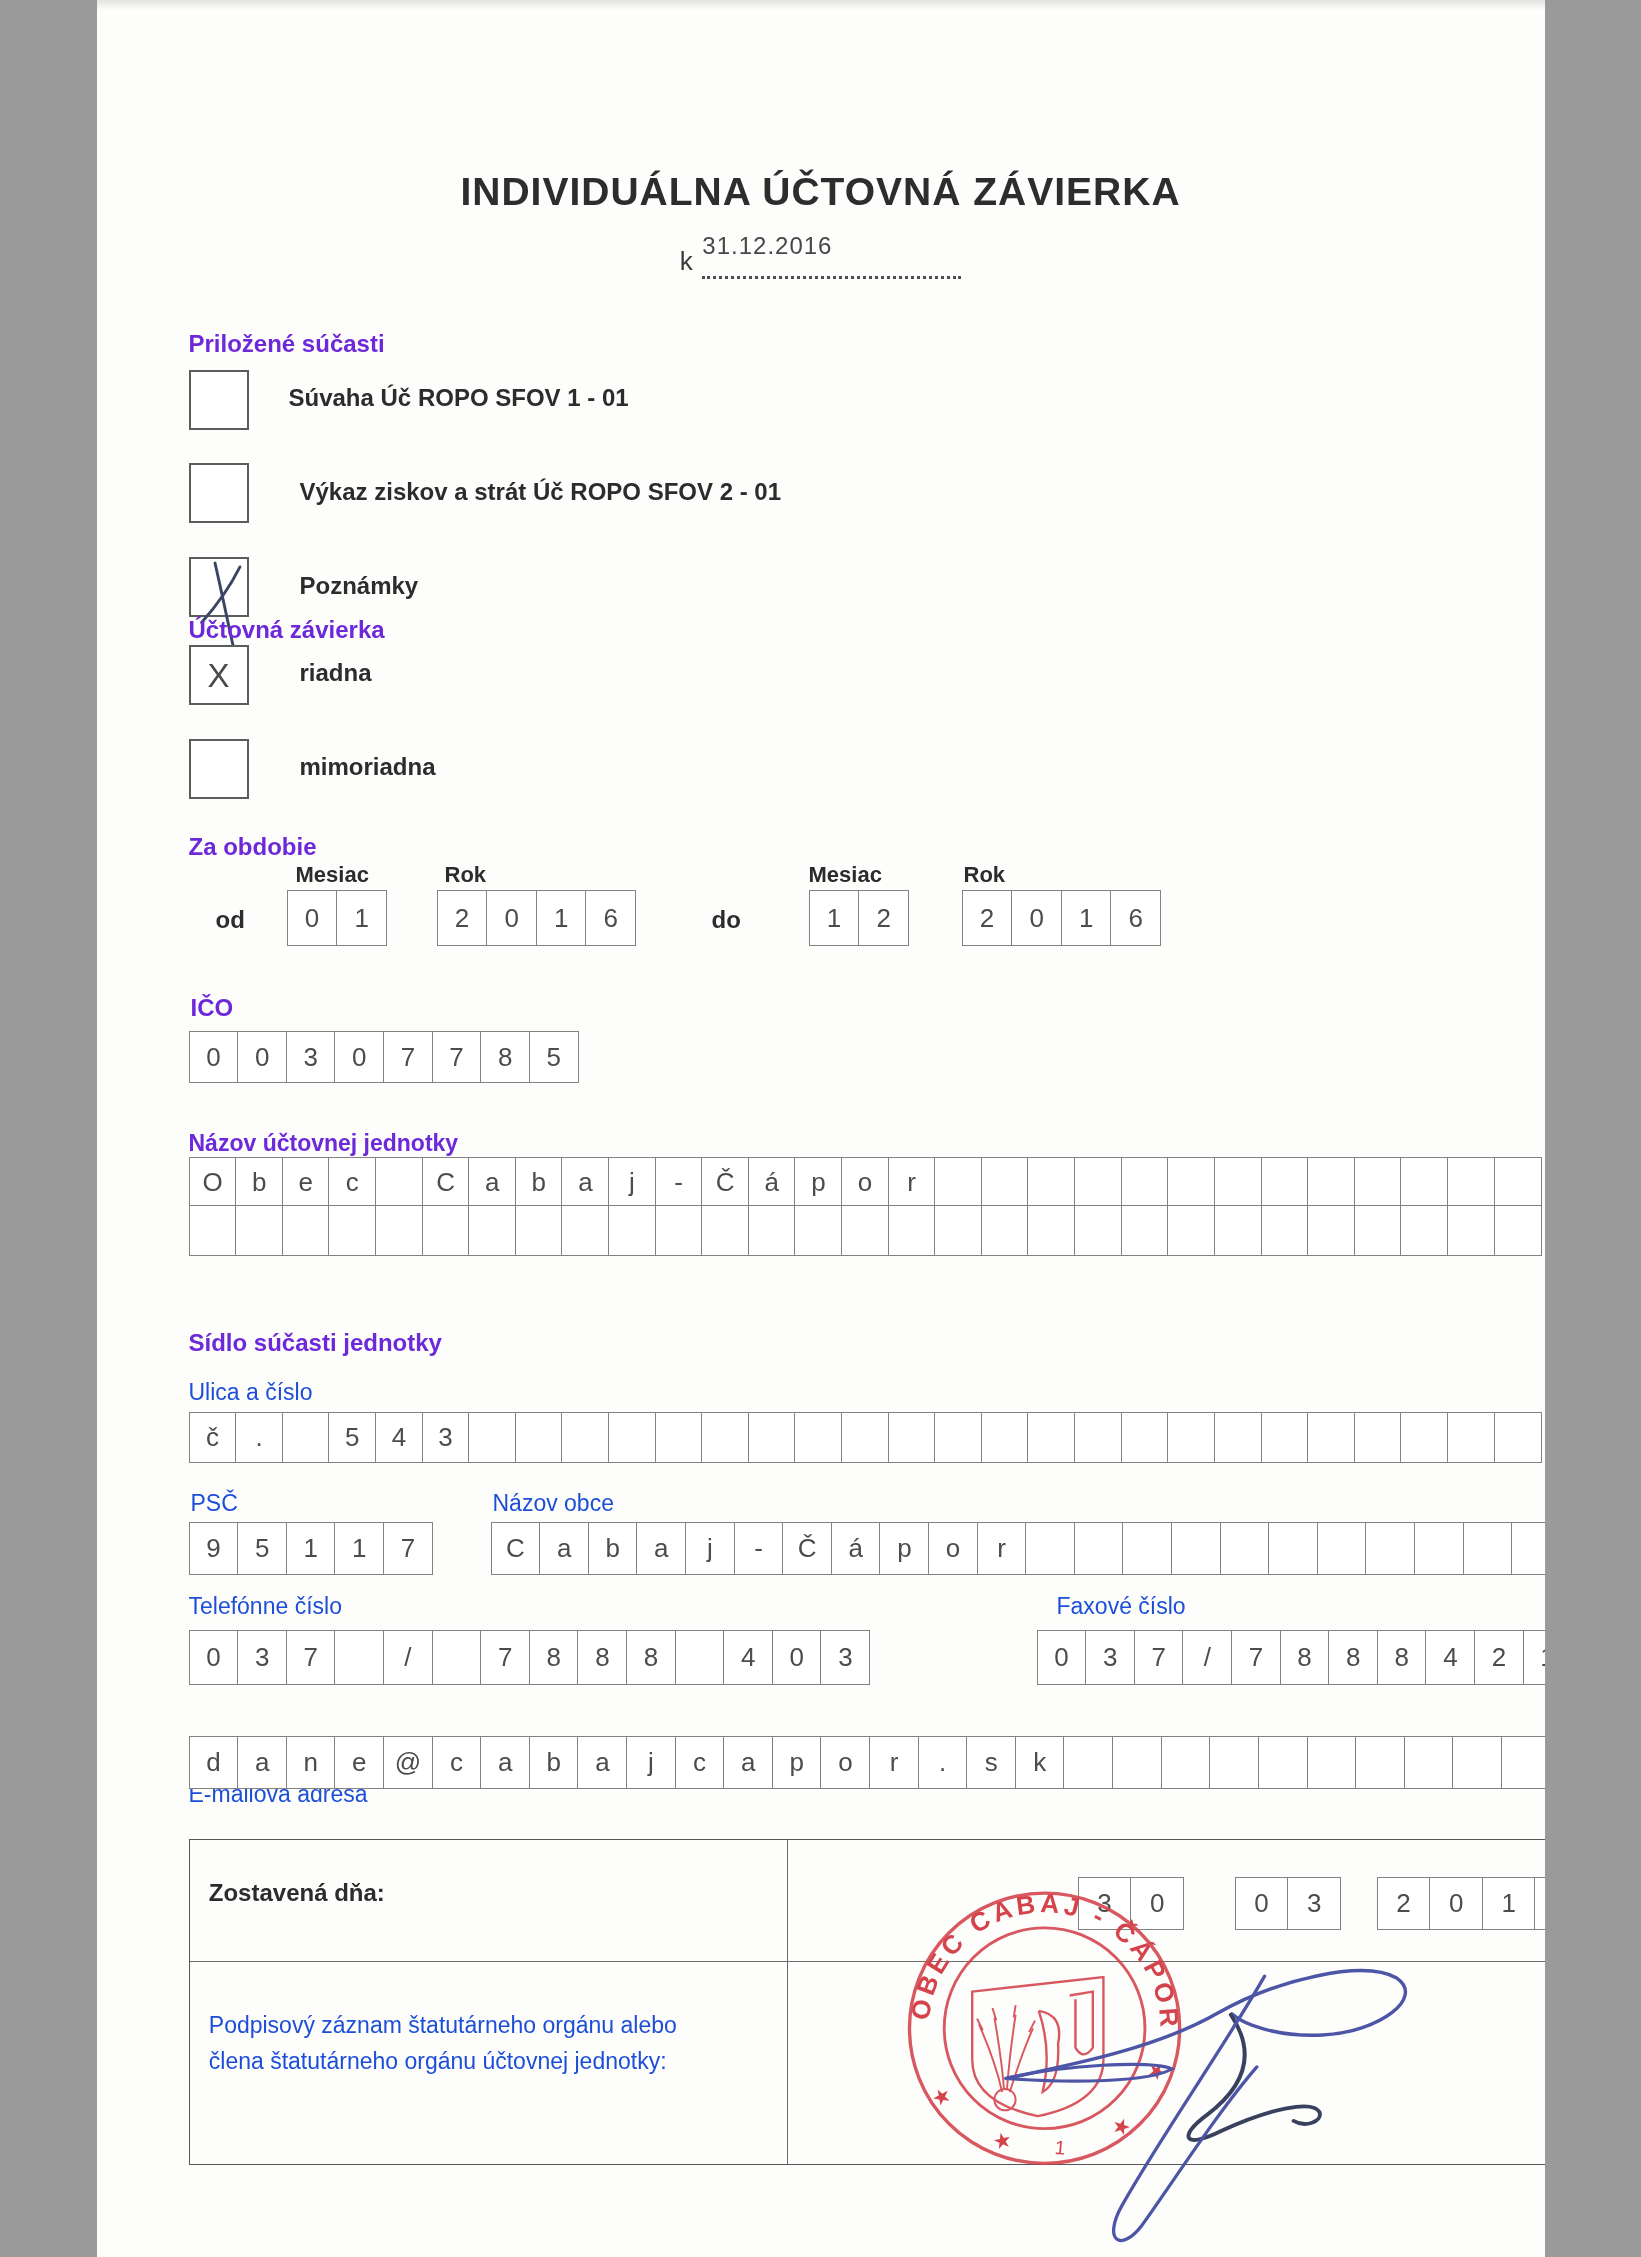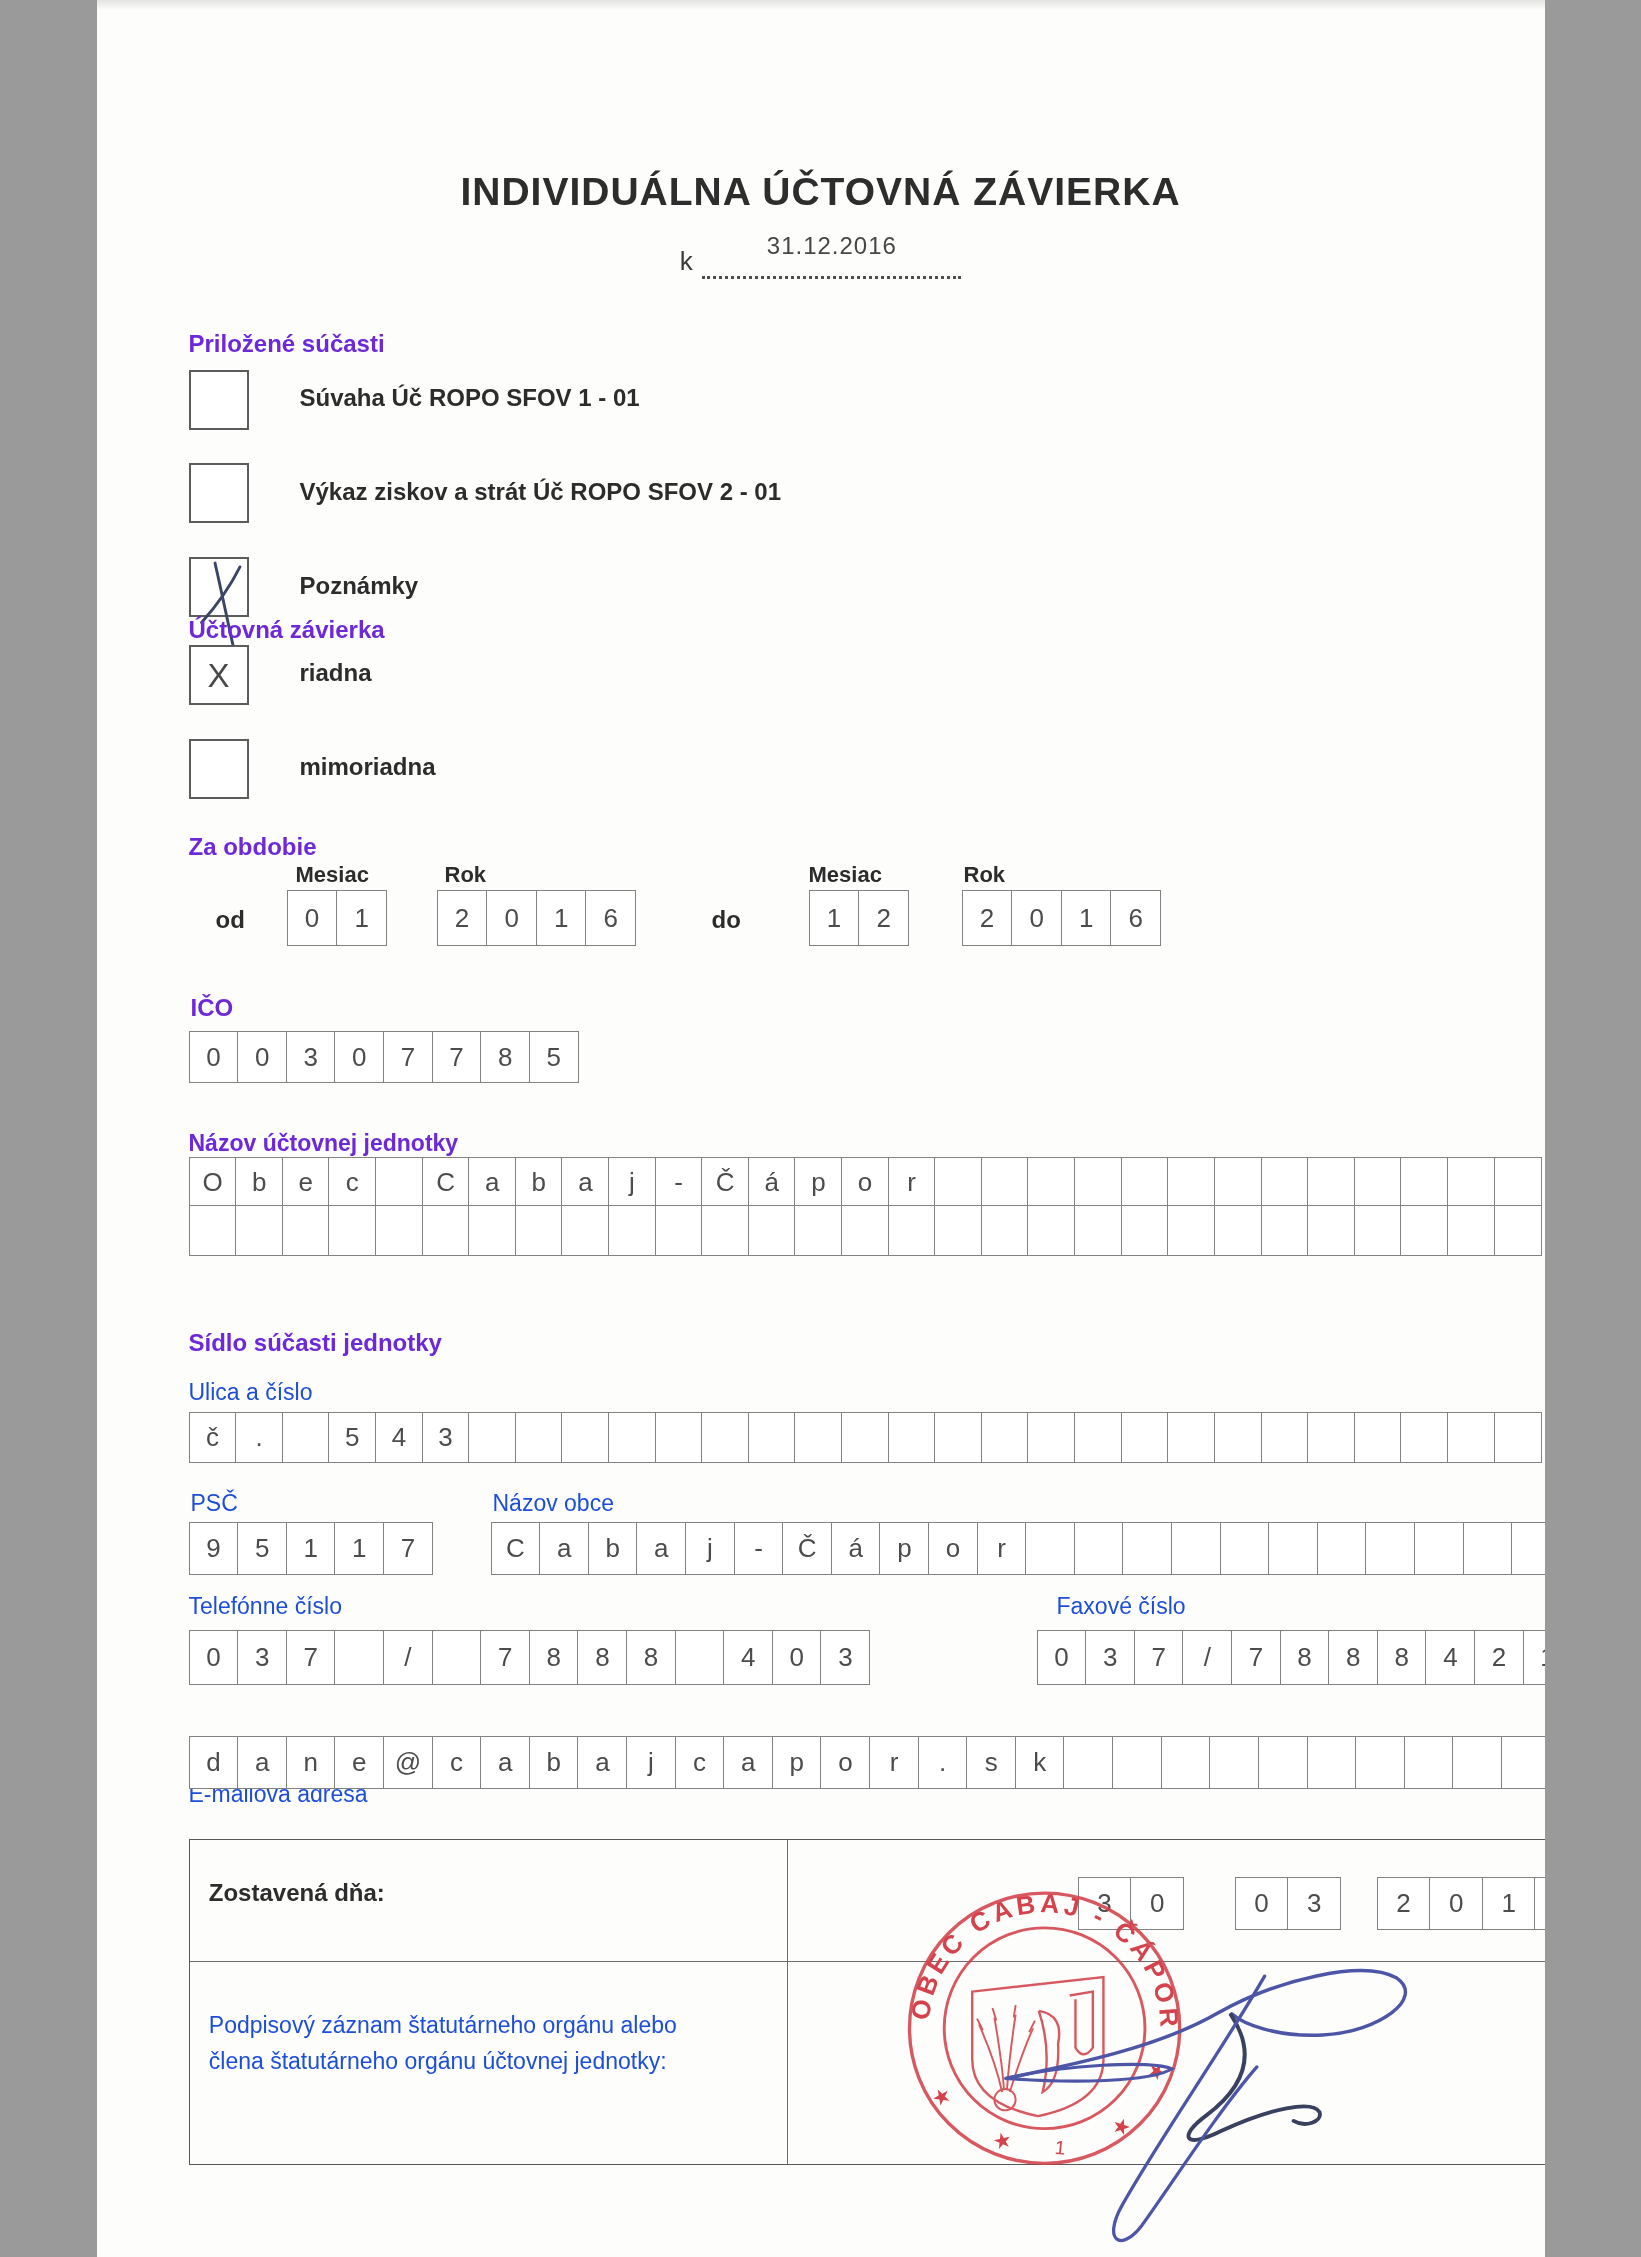--- a/index.html
+++ b/index.html
@@ -9,21 +9,21 @@
     overflow:hidden;
   }
   .page::before{content:"";position:absolute;left:0;top:0;right:0;height:9.7px;
     background:linear-gradient(#e3e3e0,rgba(255,255,255,0));}
   .abs{position:absolute;}
   .title{left:0;right:0;top:170px;text-align:center;font-size:39px;font-weight:bold;
     letter-spacing:1px;color:#2d2d2d;}
   .subtitle{left:0;right:0;top:232px;display:flex;justify-content:center;align-items:flex-end;}
   .subtitle .k{font-size:26px;color:#3a3a3a;margin-right:9.7px;padding-bottom:1.9px;}
   .dotline{position:relative;width:259px;height:44px;border-bottom:3.9px dotted #4d4d4d;}
-  .dotline .dateval{position:absolute;left:0;right:0;top:0;text-align:center;
+  .dotline .dateval{position:absolute;left:0;right:0;top:0;
     font-size:24px;color:#474747;letter-spacing:1px;}
   .h1{font-size:24px;font-weight:bold;color:#6d28d9;}
   .lbl{font-size:23px;color:#1d4ed8;}
   .blbl{font-size:24px;font-weight:bold;color:#2c2c2c;}
   .cbox{width:56px;height:56px;border:2.4px solid #5c5c5c;background:#fff;
     display:flex;align-items:center;justify-content:center;}
   .cbox .mark{font-size:33px;color:#4a4a4a;font-weight:normal;transform:translateY(1px);}
   .grid{display:flex;}
   .grid .cell{box-sizing:border-box;width:var(--cw,50px);height:var(--ch,53px);
     border:1.4px solid #828282;margin-left:-1.4px;background:#fff;
@@ -53,21 +53,21 @@
     <span class="dotline">
       <span class="dateval">31.12.2016</span>
     </span>
   </div>
 
   <div class="abs h1" style="left:92px;top:330px;">Priložené súčasti</div>
 
   <div class="abs cbox" style="left:92px;top:370px;">
     <span class="mark"></span>
   </div>
-  <div class="abs blbl" style="left:203px;top:384px;">Súvaha Úč ROPO SFOV 1 - 01</div>
+  <div class="abs blbl" style="left:192px;top:384px;">Súvaha Úč ROPO SFOV 1 - 01</div>
 
   <div class="abs cbox" style="left:92px;top:463px;">
     <span class="mark"></span>
   </div>
   <div class="abs blbl" style="left:203px;top:478px;">Výkaz ziskov a strát Úč ROPO SFOV 2 - 01</div>
 
   <div class="abs cbox" style="left:92px;top:557px;">
     <span class="mark"></span>
   </div>
 

